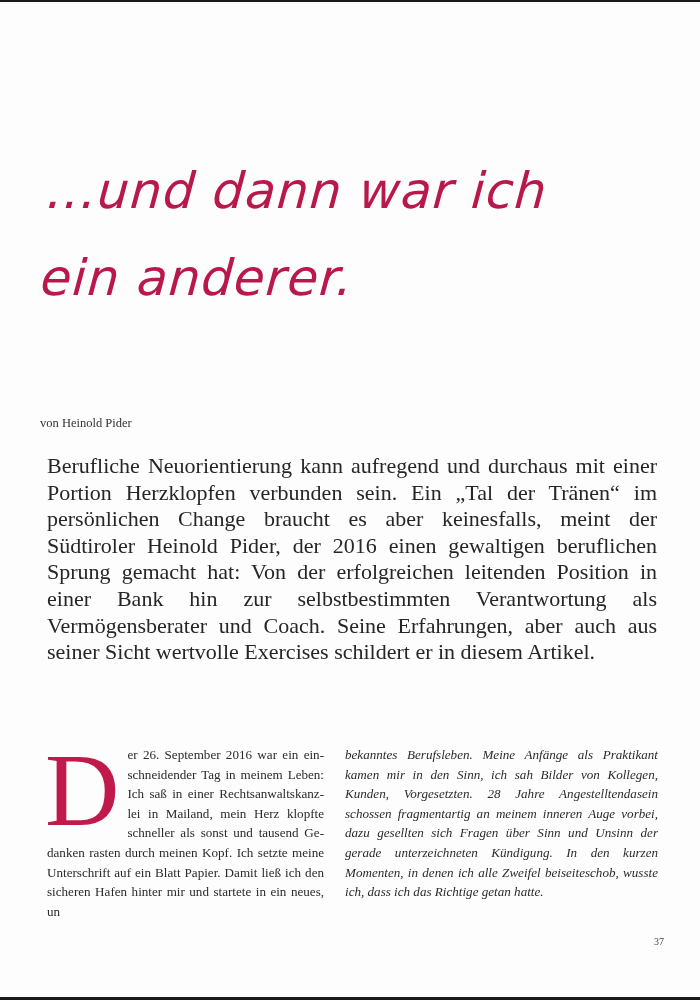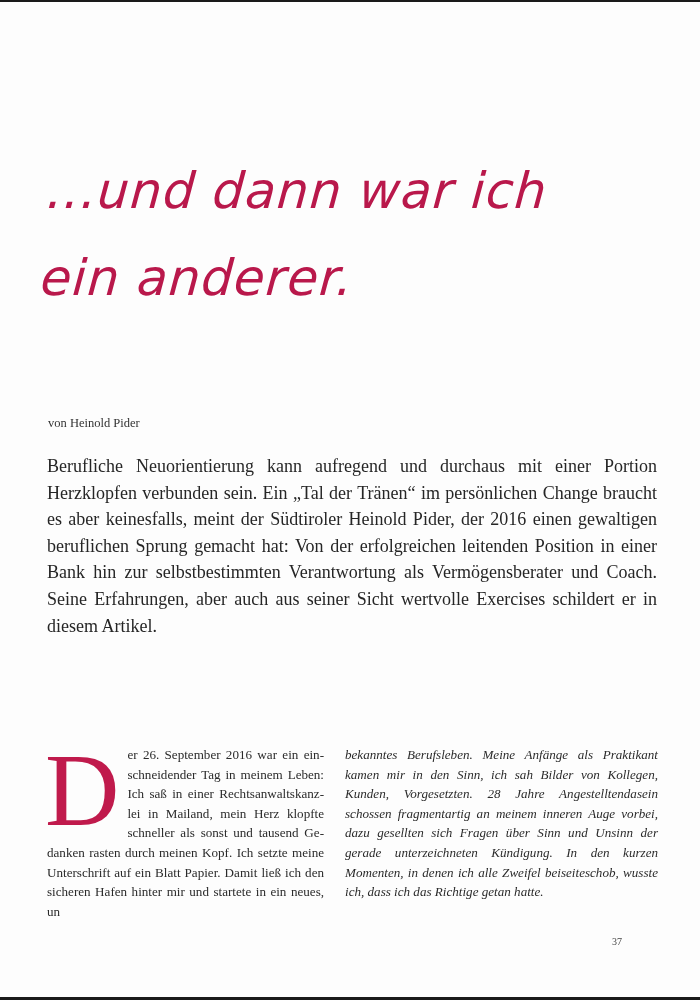--- a/index.html
+++ b/index.html
@@ -21,28 +21,28 @@
       font-weight: normal;
       font-size: 50px;
       line-height: 87px;
       letter-spacing: 1px;
       color: #b9184b;
       transform: skewX(-4deg);
     }
     .title span { display: block; white-space: nowrap; }
 
     .byline {
-      position: absolute; left: 48px; top: 416px;
+      position: absolute; left: 40px; top: 416px;
       font-size: 12.5px; color: #333;
     }
 
     .intro {
       position: absolute; left: 47px; top: 453px; width: 610px;
       margin: 0;
-      font-size: 18px;
+      font-size: 22px;
       line-height: 26.6px;
       text-align: justify;
       color: #262626;
     }
 
     .columns {
       position: absolute; left: 47px; top: 745px; width: 611px;
       display: flex; justify-content: space-between;
     }
     .col {
@@ -59,21 +59,21 @@
       float: left;
       font-size: 103px;
       line-height: 78px;
       height: 78px;
       color: #c01a4c;
       margin: 3px 8px 0 -2px;
       padding-top: 3px;
     }
 
     .page-number {
-      position: absolute; left: 612px; top: 936px;
+      position: absolute; left: 654px; top: 936px;
       font-size: 10px; color: #444;
     }
   </style>
 </head>
 <body>
 
 <div class="edge-top"></div>
 
 <h1 class="title">
   <span>...und dann war ich</span>

